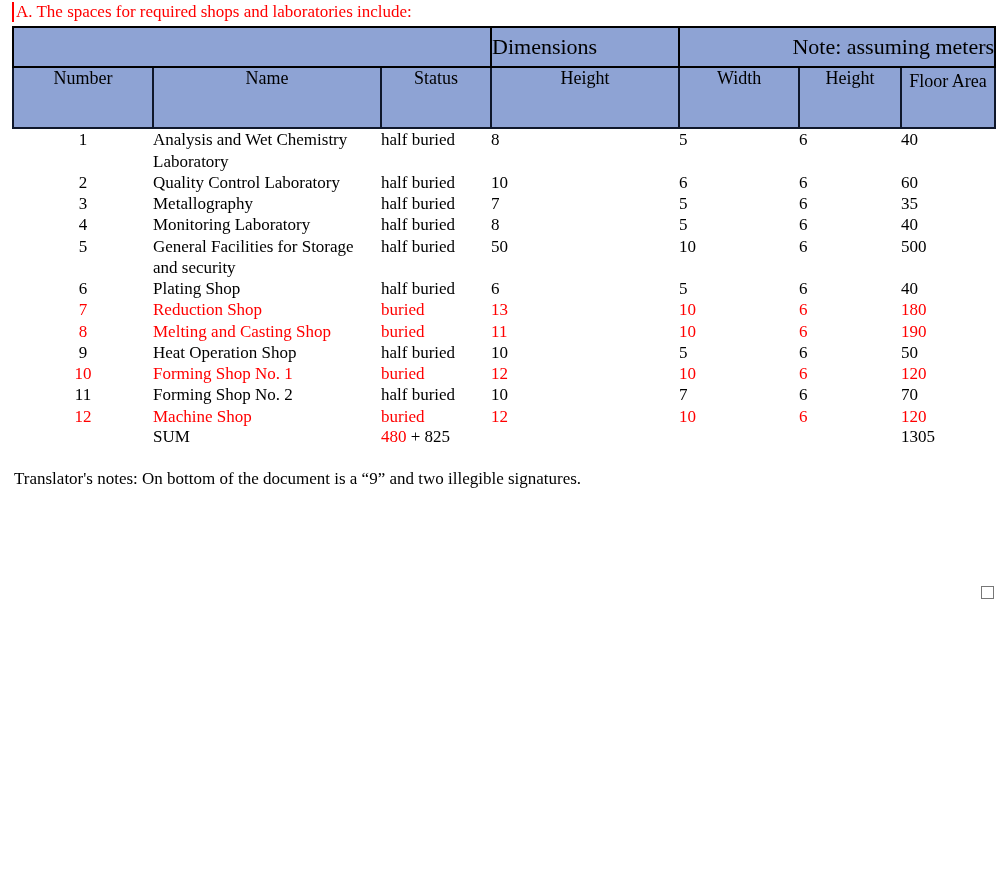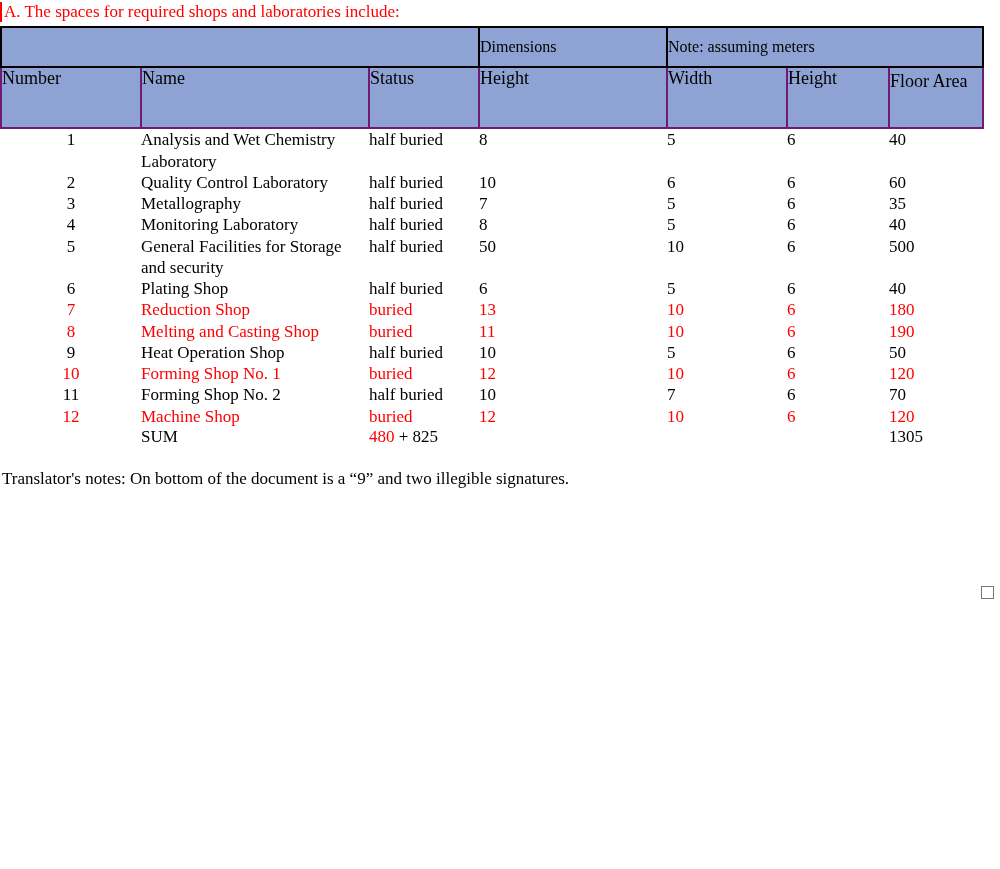--- a/index.html
+++ b/index.html
@@ -10,21 +10,21 @@
   body {
     width: 1000px;
     height: 869px;
     font-family: "Liberation Serif", serif;
     font-size: 17px;
     color: #000000;
     position: relative;
     overflow: hidden;
   }
   .page {
-    padding: 0 0;
+    padding: 0 12px;
     box-sizing: border-box;
     width: 796px;
   }
   .heading-a {
     color: #ff0000;
     font-size: 17px;
     line-height: 1.2;
     margin: 2px 0 4px 0;
     padding-left: 2px;
     border-left: 2px solid #ff0000;
@@ -36,40 +36,41 @@
     margin-left: 0;
   }
   table.main td, table.main th {
     padding: 0;
     vertical-align: top;
   }
   
   .hdr-row td {
     background: #8ea3d4;
     border: 2px solid #000000;
-    font-size: 16px;
+    font-size: 22px;
     font-weight: normal;
     height: 38px;
     line-height: 38px;
     padding: 0 4px;
   }
   .hdr-row td.blankcell {
     background: #8ea3d4;
   }
   .hdr-row td.center {
-    text-align: left;
+    text-align: right;
   }
   .hdr2-row td {
     background: #8ea3d4;
-    border: 2px solid #701a75;
+    border: 2px solid #0f172a;
     font-size: 18px;
     height: 56px;
     padding: 0 4px;
     vertical-align: bottom;
     line-height: 1.12;
+    text-align: center;
   }
   .hdr2-row td.floor {
     vertical-align: top;
     padding-top: 3px;
     margin-left: 20px;
   }
   .body-row td {
     border: none;
     font-size: 17px;
     line-height: 1.25;

